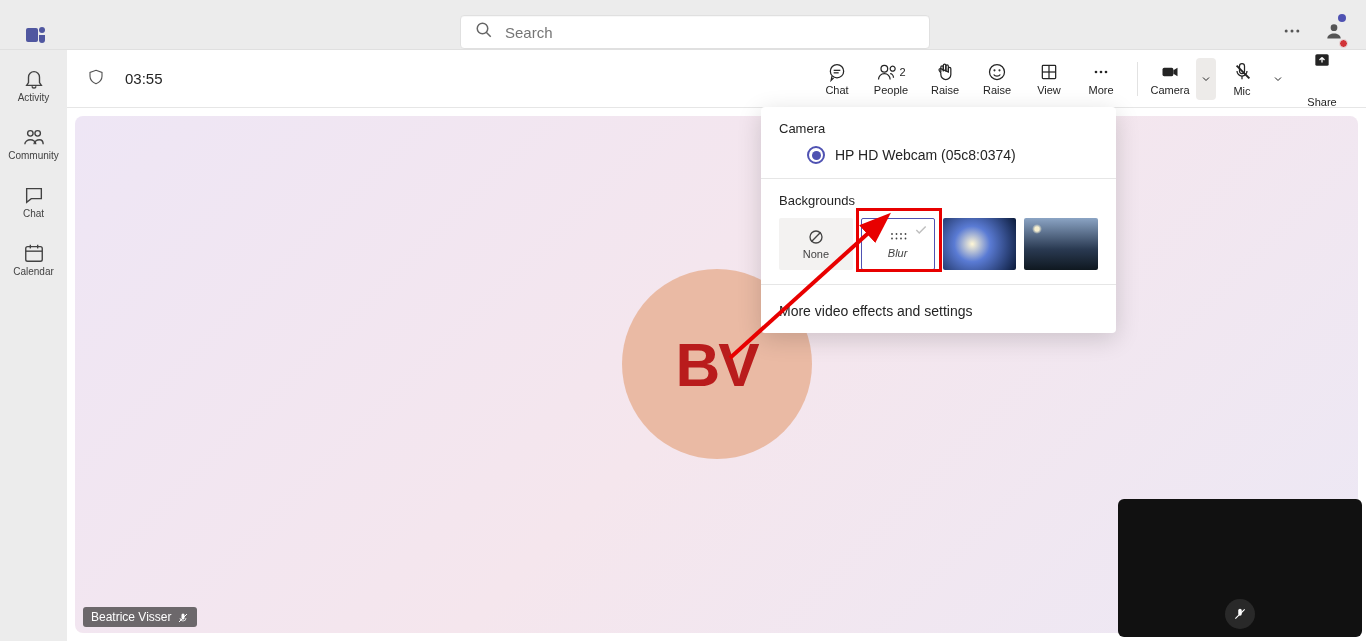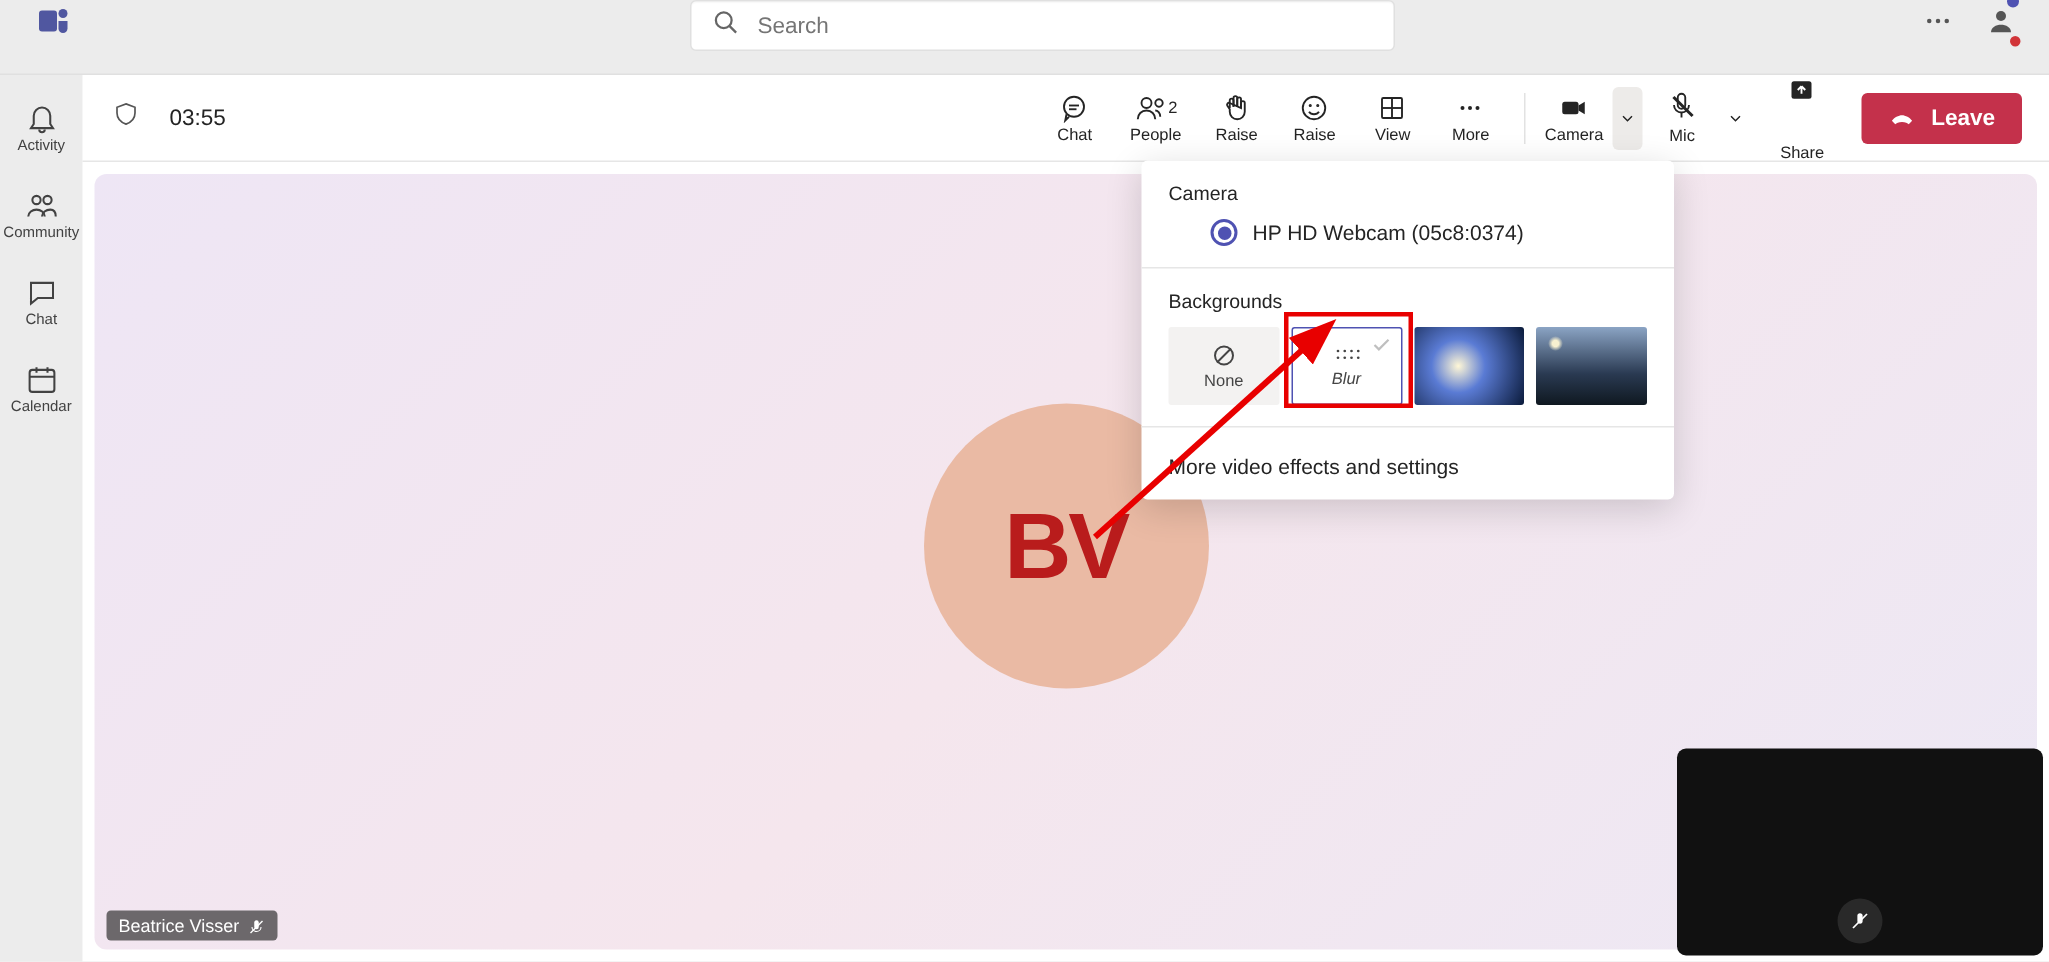--- a/index.html
+++ b/index.html
@@ -2,21 +2,21 @@
 <html><head>
 <meta charset="utf-8">
 <style>
   * { box-sizing: border-box; margin: 0; padding: 0; font-family: "Segoe UI", -apple-system, sans-serif; }
   html, body { width: 1366px; height: 641px; overflow: hidden; background: #ececec; }
 
   
   .app-header {
     height: 50px;
     display: flex;
-    align-items: flex-start;
+    align-items: flex-end;
     background: #ececec;
     border-bottom: 1px solid #e0e0e0;
     padding: 0 12px;
   }
   .app-logo {
     width: 28px; height: 28px;
     display:flex; align-items:center; justify-content:center;
     margin-left: 10px;
   }
   .app-logo svg { width: 24px; height: 24px; fill: #5057a0; }
@@ -51,21 +51,21 @@
     position:absolute; bottom:-3px; right:-4px; width:9px; height:9px;
     border-radius:50%; background:#d13438; border: 1.5px solid #ececec;
   }
 
   
   .main-area {
     display: flex;
     height: calc(641px - 50px);
   }
   .left-rail {
-    width: 55px;
+    width: 67px;
     background: #ececec;
     display: flex;
     flex-direction: column;
     align-items: center;
     padding-top: 8px;
     gap: 4px;
   }
   .rail-item {
     width: 64px;
     height: 54px;
@@ -433,26 +433,20 @@
           </div>
 
           <div class="dev-btn" style="margin-left:8px;justify-content:space-between;">
             <svg viewBox="0 0 24 24" style="fill:#242424;">
                 <rect x="4" y="5" width="16" height="14" rx="2"></rect>
                 <path d="M12 15V9m0 0l-3 3m3-3l3 3" stroke="#fff" stroke-width="1.5" fill="none"></path>
               </svg>
             <span>Share</span>
           </div>
 
-          <button class="leave-btn">
-            <svg viewBox="0 0 24 24">
-                <path d="M3 14c2-3 6-5 9-5s7 2 9 5l-3 3c-1-1-3-2-6-2s-5 1-6 2z"></path>
-              </svg>
-            <span>Leave</span>
-          </button>
         </div>
       </div>
 
       <div class="camera-popover">
         <div class="pop-section-title">Camera</div>
         <div class="radio-row">
           <span class="radio-outer">
               <span class="radio-inner"></span>
             </span>
           <span class="radio-label">HP HD Webcam (05c8:0374)</span>

